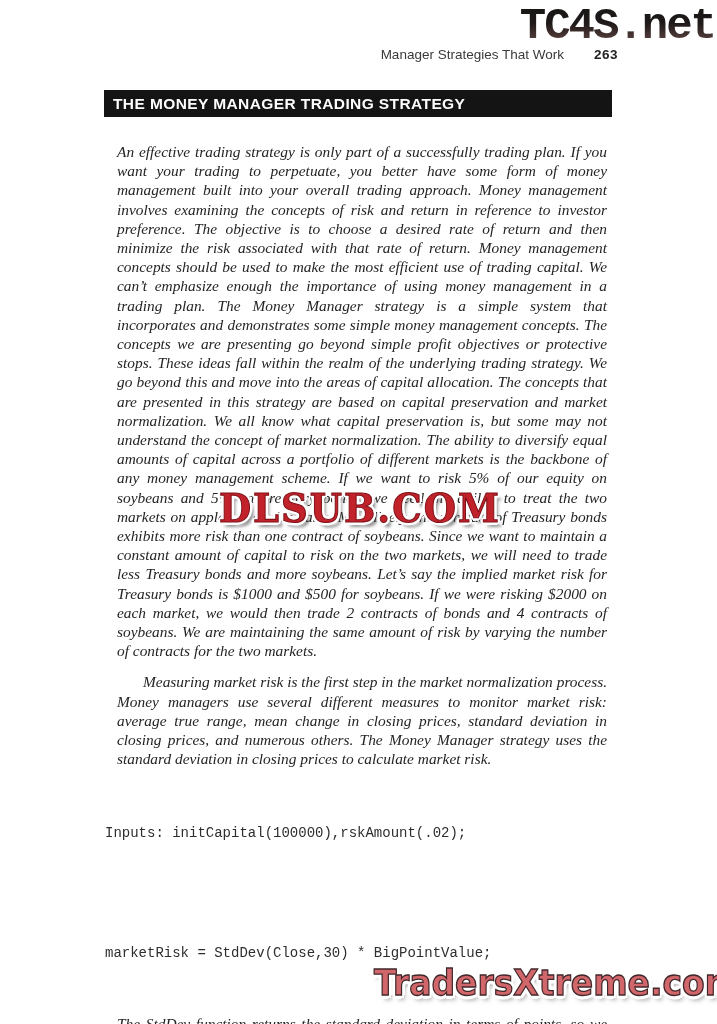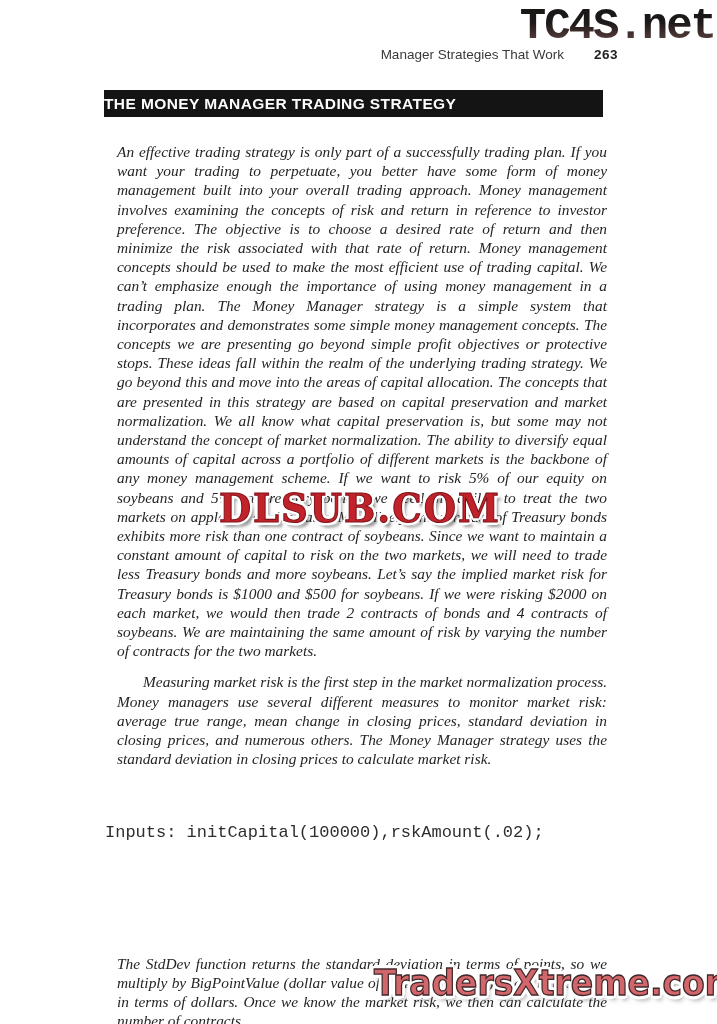--- a/index.html
+++ b/index.html
@@ -37,34 +37,35 @@
   
   .section-banner{
     position:absolute;top:90px;left:104px;width:499px;height:27px;
     background:#141414;
     color:#fdfdfd;
     font-family:"Liberation Sans", sans-serif;
     font-weight:bold;
     font-size:15.5px;
     letter-spacing:0.4px;
     line-height:27px;
+    padding-left:9px;
   }
   
   .body-text{
     position:absolute;top:130px;left:105px;width:514px;
     font-size:15.4px;line-height:19.2px;
     color:#242424;
     text-align:justify;
   }
   .body-text p{margin:12px;font-style:italic;}
   .body-text p.indented{text-indent:26px;}
   
   .code-block{
     font-family:"Liberation Mono", monospace;
-    font-size:17px;line-height:20px;
+    font-size:14px;line-height:20px;
     color:#2e2e2e;
     text-align:left;
     margin-top:14px;
     white-space:pre;
   }
   .code-line{min-height:20px;}
   .para-after-code{margin-top:11px !important;}
   
   .dlsub-watermark{
     position:absolute;top:486px;left:219px;
@@ -109,20 +110,21 @@
 
   <div class="section-banner">THE MONEY MANAGER TRADING STRATEGY</div>
 
   <div class="body-text">
     <p>An effective trading strategy is only part of a successfully trading plan. If you want your trading to perpetuate, you better have some form of money management built into your overall trading approach. Money management involves examining the concepts of risk and return in reference to investor preference. The objective is to choose a desired rate of return and then minimize the risk associated with that rate of return. Money management concepts should be used to make the most efficient use of trading capital. We can’t emphasize enough the importance of using money management in a trading plan. The Money Manager strategy is a simple system that incorporates and demonstrates some simple money management concepts. The concepts we are presenting go beyond simple profit objectives or protective stops. These ideas fall within the realm of the underlying trading strategy. We go beyond this and move into the areas of capital allocation. The concepts that are presented in this strategy are based on capital preservation and market normalization. We all know what capital preservation is, but some may not understand the concept of market normalization. The ability to diversify equal amounts of capital across a portfolio of different markets is the backbone of any money management scheme. If we want to risk 5% of our equity on soybeans and 5% on Treasury bonds, we need the ability to treat the two markets on apples to apples basis. Most likely one contract of Treasury bonds exhibits more risk than one contract of soybeans. Since we want to maintain a constant amount of capital to risk on the two markets, we will need to trade less Treasury bonds and more soybeans. Let’s say the implied market risk for Treasury bonds is $1000 and $500 for soybeans. If we were risking $2000 on each market, we would then trade 2 contracts of bonds and 4 contracts of soybeans. We are maintaining the same amount of risk by varying the number of contracts for the two markets.</p>
     <p class="indented">Measuring market risk is the first step in the market normalization process. Money managers use several different measures to monitor market risk: average true range, mean change in closing prices, standard deviation in closing prices, and numerous others. The Money Manager strategy uses the standard deviation in closing prices to calculate market risk.</p>
 
     <div class="code-block">
       <div class="code-line">Inputs: initCapital(100000),rskAmount(.02);</div>
       <div class="code-line"></div>
+      <div class="code-line">marketRisk = StdDev(Close,30) * BigPointValue;</div>
     </div>
 
     <p class="para-after-code">The StdDev function returns the standard deviation in terms of points, so we multiply by BigPointValue (dollar value of a big point move) to get market risk in terms of dollars. Once we know the market risk, we then can calculate the number of contracts.</p>
   </div>
 
   <div class="dlsub-watermark">DLSUB.COM</div>
 
   <div class="tradersxtreme-logo">TradersXtreme.com</div>
 
 </div>

